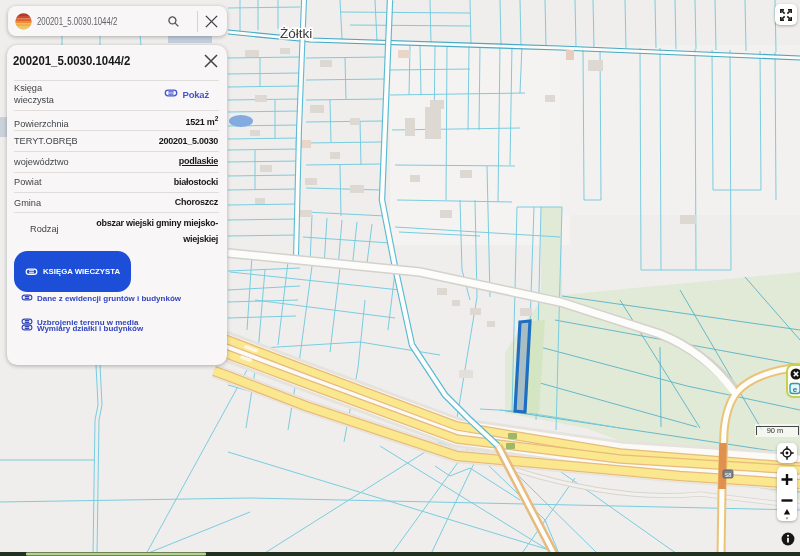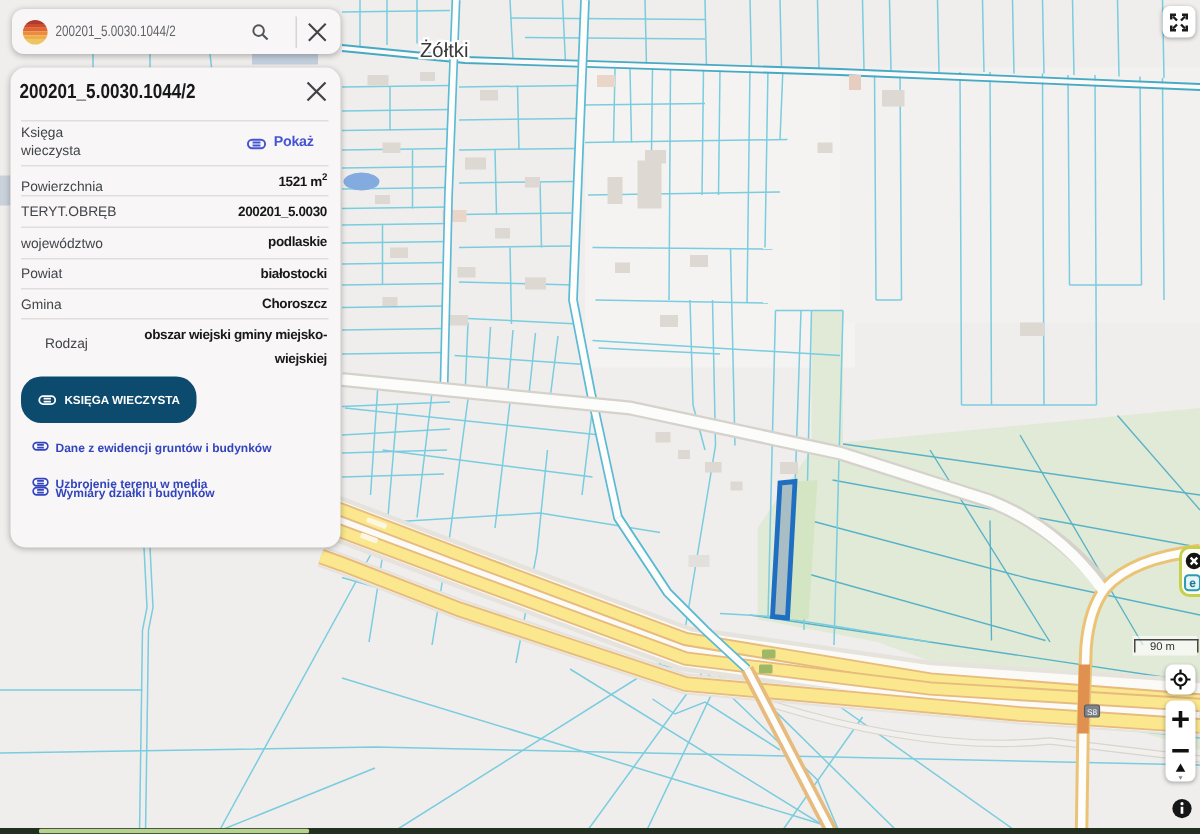--- a/index.html
+++ b/index.html
@@ -305,44 +305,44 @@
   </svg>
 </div>
 
 <div id="panel" class="card" style="left:7px;top:45px;width:220px;height:320px;">
   <div style="position:absolute;left:6px;top:8px;font-size:13.5px;font-weight:bold;color:#17181a;white-space:nowrap;transform:scaleX(0.845);transform-origin:left;">200201_5.0030.1044/2</div>
   <svg width="16" height="16" viewBox="0 0 24 24" style="position:absolute;left:196px;top:8px;">
     <path d="M3,3 L21,21 M21,3 L3,21" stroke="#3f4347" stroke-width="2.2"></path>
   </svg>
   <div class="dvd" style="top:35px;"></div>
   <div class="lab" style="top:37px;line-height:12px;">Księga<br>wieczysta</div>
-  <div style="position:absolute;right:18px;top:44px;display:flex;align-items:flex-end;color:#4355d4;font-size:9.5px;font-weight:bold;letter-spacing:-0.2px;">
+  <div style="position:absolute;right:18px;top:44px;display:flex;align-items:flex-start;color:#4355d4;font-size:9.5px;font-weight:bold;letter-spacing:-0.2px;">
     <svg width="14" height="8" viewBox="0 0 24 12" style="margin-right:5px;">
         <path d="M7,1.2 L17,1.2 A4.8,4.8 0 0 1 17,10.8 L7,10.8 A4.8,4.8 0 0 1 7,1.2 M7.5,4.2 L16.5,4.2 M7.5,7.8 L16.5,7.8" fill="none" stroke="#4355d4" stroke-width="2.2"></path>
       </svg>
     Pokaż</div>
   <div class="dvd" style="top:65px;"></div>
   <div class="lab" style="top:74px;">Powierzchnia</div>
   <div class="val" style="top:69.5px;">1521 m<sup style="font-size:6.5px;">2</sup></div>
   <div class="dvd" style="top:85px;"></div>
   <div class="lab" style="top:91px;">TERYT.OBRĘB</div>
   <div class="val" style="top:90.5px;">200201_5.0030</div>
   <div class="dvd" style="top:106px;"></div>
   <div class="lab" style="top:111.5px;">województwo</div>
-  <div class="val" style="top:111px;">podlaskie</div>
+  <div class="val" style="top:111px;text-decoration:underline;">podlaskie</div>
   <div class="dvd" style="top:127px;"></div>
   <div class="lab" style="top:132px;">Powiat</div>
   <div class="val" style="top:131.5px;margin-left:38px;">białostocki</div>
   <div class="dvd" style="top:147px;"></div>
   <div class="lab" style="top:152.5px;text-align:right;">Gmina</div>
   <div class="val" style="top:152px;">Choroszcz</div>
   <div class="dvd" style="top:167px;"></div>
   <div class="lab" style="top:179px;padding-left:16px;">Rodzaj</div>
   <div class="val" style="top:170px;line-height:16px;">obszar wiejski gminy miejsko-<br>wiejskiej</div>
-  <div style="position:absolute;left:7px;top:206px;width:117px;height:31px;border-radius:13.5px;background:#0c4a6e;color:#fff;display:flex;align-items:center;justify-content:center;font-size:7.8px;font-weight:bold;letter-spacing:0;white-space:nowrap;">
+  <div style="position:absolute;left:7px;top:206px;width:117px;height:41px;border-radius:13.5px;background:#1d4ed8;color:#fff;display:flex;align-items:center;justify-content:center;font-size:7.8px;font-weight:bold;letter-spacing:0;white-space:nowrap;">
     <svg width="13" height="7.5" viewBox="0 0 24 12" style="margin-right:5px;">
         <path d="M7,1.2 L17,1.2 A4.8,4.8 0 0 1 17,10.8 L7,10.8 A4.8,4.8 0 0 1 7,1.2 M7.5,4.2 L16.5,4.2 M7.5,7.8 L16.5,7.8" fill="none" stroke="#fff" stroke-width="2.2"></path>
       </svg>
     KSIĘGA WIECZYSTA
   </div>
   <div class="lnk" style="top:249px;">
     <svg width="12" height="7" viewBox="0 0 24 12" style="margin-right:4px;">
         <path d="M7,1.2 L17,1.2 A4.8,4.8 0 0 1 17,10.8 L7,10.8 A4.8,4.8 0 0 1 7,1.2 M7.5,4.2 L16.5,4.2 M7.5,7.8 L16.5,7.8" fill="none" stroke="#3345bd" stroke-width="2.2"></path>
       </svg>
     Dane z ewidencji gruntów i budynków

